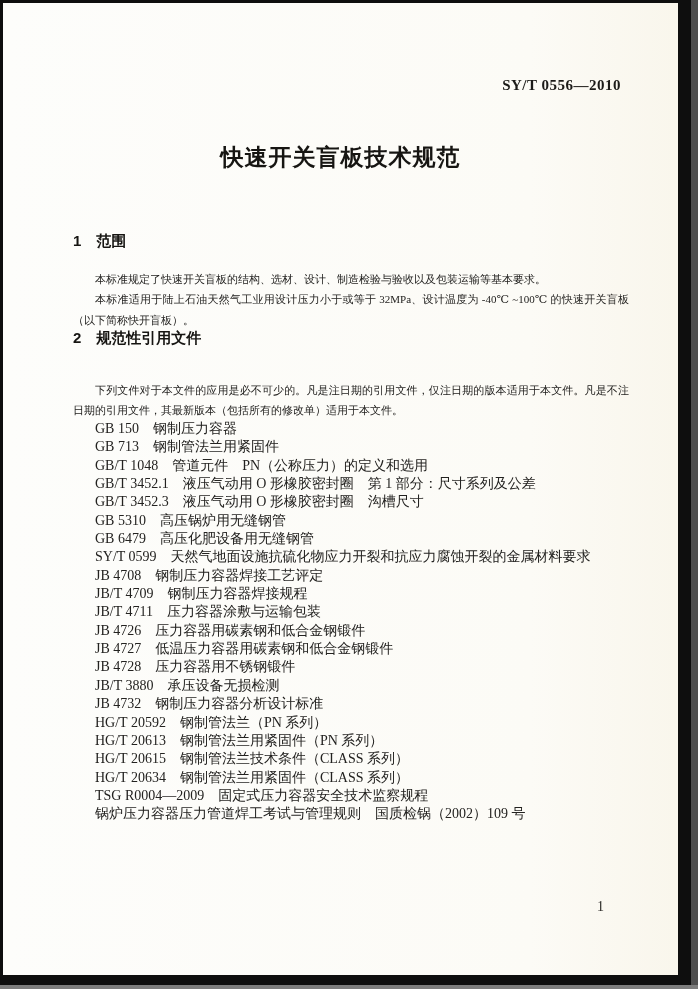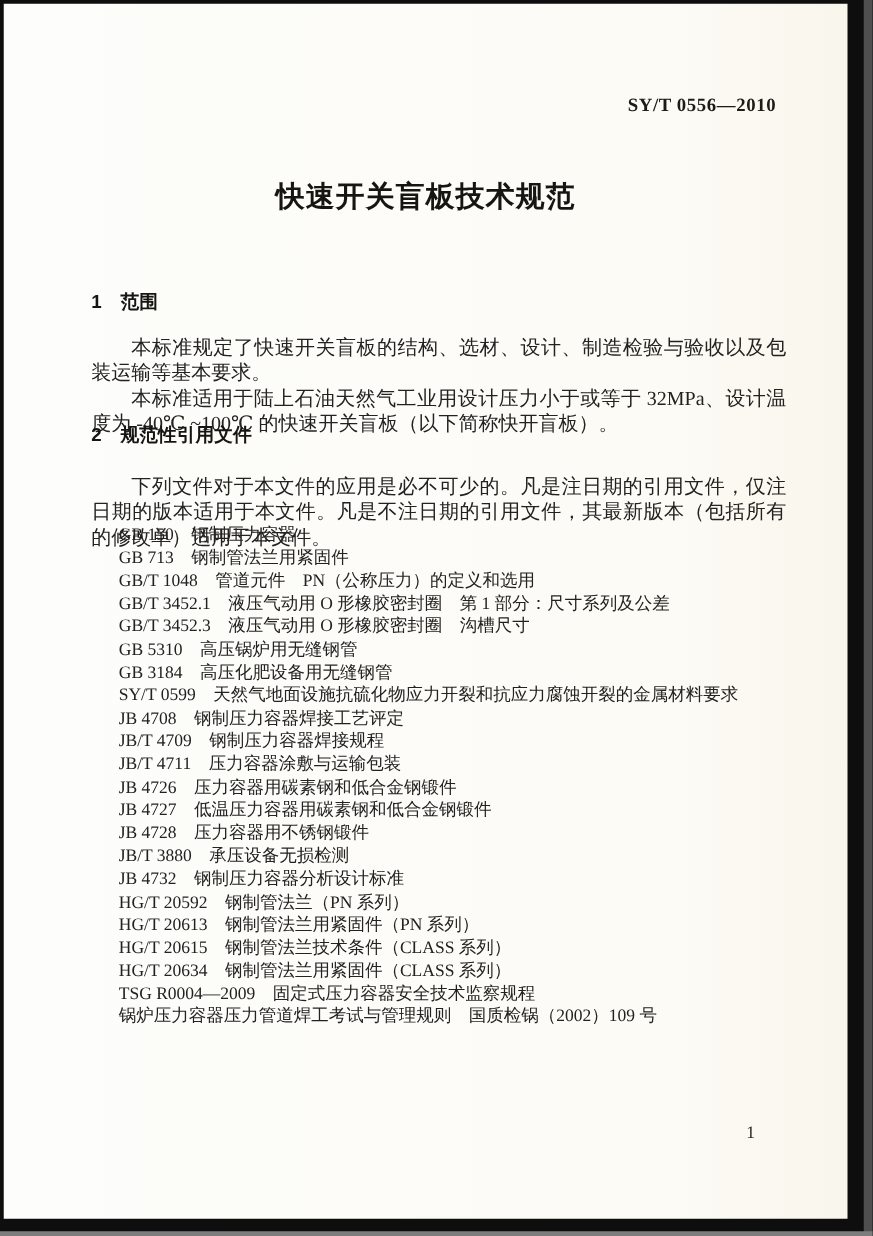--- a/index.html
+++ b/index.html
@@ -59,26 +59,26 @@
     position: absolute;
     left: 70px;
     font-family: "Liberation Sans", "DejaVu Sans", sans-serif;
     font-weight: bold;
     font-size: 15px;
     color: #161512;
     text-align: right;
   }
   .section-heading .sec-num { margin-right: 15px; }
   .sec1-heading { top: 229px; }
-  .sec2-heading { top: 336px; }
+  .sec2-heading { top: 326px; }
   .body-block {
     position: absolute;
     left: 70px;
     width: 556px;
-    font-size: 16px;
+    font-size: 11px;
     line-height: 20.3px;
     text-align: justify;
     color: #232220;
   }
   .sec1-paras { top: 266px; }
   .sec2-paras { top: 377px; }
   .body-block p { text-indent: 2em; }
   .ref-list {
     position: absolute;
     left: 92px; top: 417px;
@@ -130,21 +130,21 @@
       <p>下列文件对于本文件的应用是必不可少的。凡是注日期的引用文件，仅注日期的版本适用于本文件。凡是不注日期的引用文件，其最新版本（包括所有的修改单）适用于本文件。</p>
     </div>
 
     <div class="ref-list" id="ref-list">
         <div class="ref-row"><span class="ref-code">GB 150</span><span class="ref-title">钢制压力容器</span></div>
         <div class="ref-row"><span class="ref-code">GB 713</span><span class="ref-title">钢制管法兰用紧固件</span></div>
         <div class="ref-row"><span class="ref-code">GB/T 1048</span><span class="ref-title">管道元件　PN（公称压力）的定义和选用</span></div>
         <div class="ref-row"><span class="ref-code">GB/T 3452.1</span><span class="ref-title">液压气动用 O 形橡胶密封圈　第 1 部分：尺寸系列及公差</span></div>
         <div class="ref-row"><span class="ref-code">GB/T 3452.3</span><span class="ref-title">液压气动用 O 形橡胶密封圈　沟槽尺寸</span></div>
         <div class="ref-row"><span class="ref-code">GB 5310</span><span class="ref-title">高压锅炉用无缝钢管</span></div>
-        <div class="ref-row"><span class="ref-code">GB 3184</span><span class="ref-title">高压化肥设备用无缝钢管</span></div>
+        <div class="ref-row"><span class="ref-code">GB 6479</span><span class="ref-title">高压化肥设备用无缝钢管</span></div>
         <div class="ref-row"><span class="ref-code">SY/T 0599</span><span class="ref-title">天然气地面设施抗硫化物应力开裂和抗应力腐蚀开裂的金属材料要求</span></div>
         <div class="ref-row"><span class="ref-code">JB 4708</span><span class="ref-title">钢制压力容器焊接工艺评定</span></div>
         <div class="ref-row"><span class="ref-code">JB/T 4709</span><span class="ref-title">钢制压力容器焊接规程</span></div>
         <div class="ref-row"><span class="ref-code">JB/T 4711</span><span class="ref-title">压力容器涂敷与运输包装</span></div>
         <div class="ref-row"><span class="ref-code">JB 4726</span><span class="ref-title">压力容器用碳素钢和低合金钢锻件</span></div>
         <div class="ref-row"><span class="ref-code">JB 4727</span><span class="ref-title">低温压力容器用碳素钢和低合金钢锻件</span></div>
         <div class="ref-row"><span class="ref-code">JB 4728</span><span class="ref-title">压力容器用不锈钢锻件</span></div>
         <div class="ref-row"><span class="ref-code">JB/T 3880</span><span class="ref-title">承压设备无损检测</span></div>
         <div class="ref-row"><span class="ref-code">JB 4732</span><span class="ref-title">钢制压力容器分析设计标准</span></div>
         <div class="ref-row"><span class="ref-code">HG/T 20592</span><span class="ref-title">钢制管法兰（PN 系列）</span></div>

